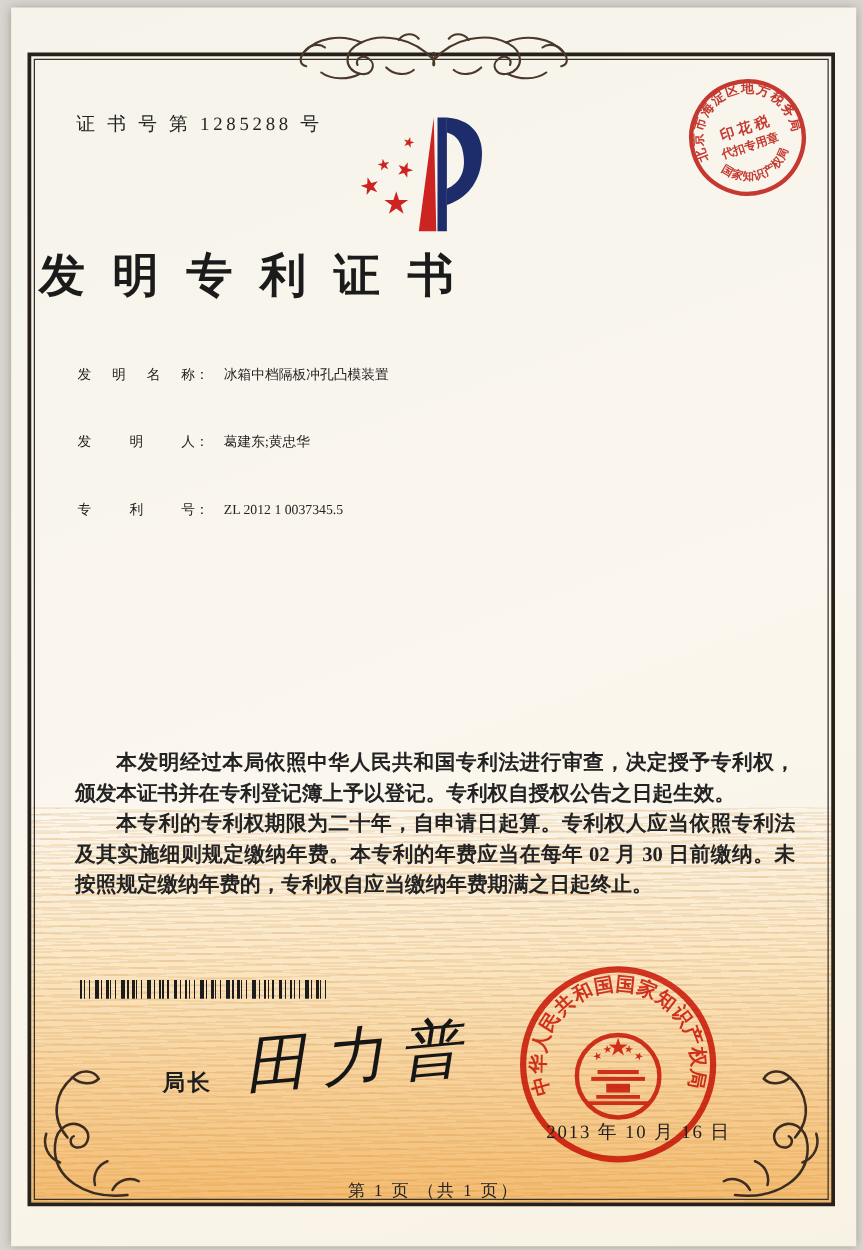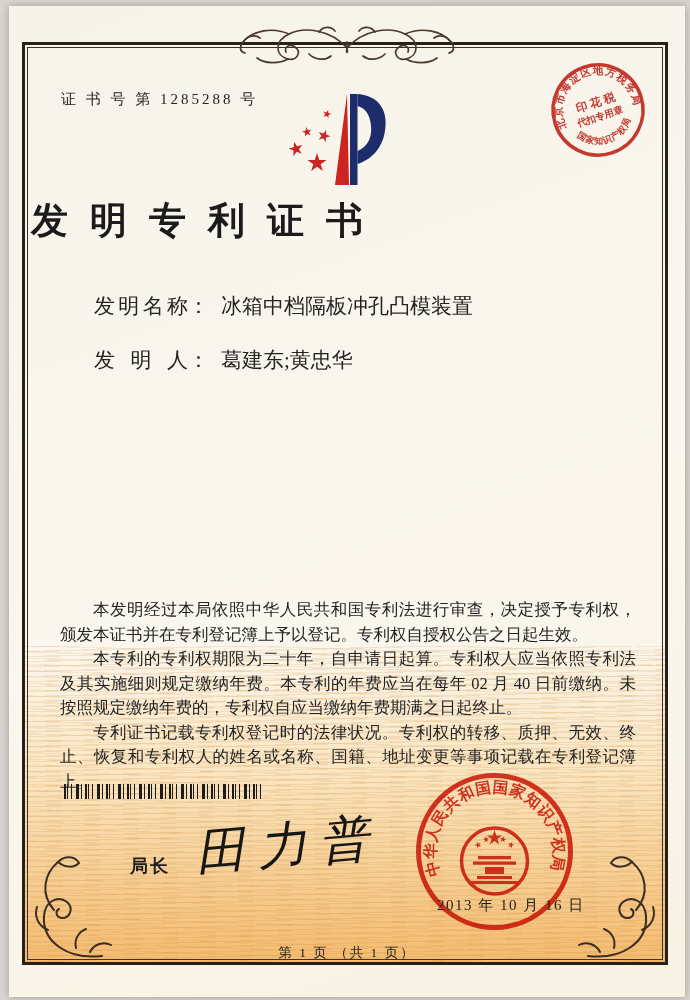--- a/index.html
+++ b/index.html
@@ -21,26 +21,26 @@
   .corner{position:absolute;bottom:33px;z-index:2;}
   .corner.left{left:15px;}
   .corner.right{right:19px;transform:scaleX(-1);}
   .cert-no{position:absolute;left:52px;top:84px;font-size:15px;letter-spacing:3px;z-index:3;}
   .tax-stamp{position:absolute;left:531px;top:46px;z-index:3;mix-blend-mode:multiply;opacity:.9;}
   .logo{position:absolute;left:261px;top:80px;z-index:3;}
   .title{position:absolute;left:0;top:190px;width:676px;text-align:left;
          font-size:37px;font-weight:bold;letter-spacing:22px;text-indent:22px;
          color:#1b1b1b;z-index:3;}
   .fields{position:absolute;left:53px;top:286px;z-index:3;}
-  .field{height:54px;font-size:21px;white-space:nowrap;margin-left:32px;}
+  .field{height:54px;font-size:11px;white-space:nowrap;}
   .flabel{display:inline-block;width:94px;text-align:justify;text-align-last:justify;}
   .fcolon{display:inline-block;}
   .fvalue{margin-left:12px;}
   .paras{position:absolute;left:51px;top:592px;width:576px;z-index:3;
-         font-size:16.5px;line-height:24.5px;text-align:justify;}
+         font-size:16.5px;line-height:24.5px;text-align:justify;font-weight:bold;}
   .paras p{margin:0;text-indent:2em;}
   .barcode{position:absolute;left:55px;top:778px;width:197px;height:15px;z-index:3;
     background:repeating-linear-gradient(90deg,
       #1c1c1c 0 2px, transparent 2px 3px,
       #1c1c1c 3px 4px, transparent 4px 7px,
       #1c1c1c 7px 8px, transparent 8px 12px,
       #1c1c1c 12px 15px, transparent 15px 17px,
       #1c1c1c 17px 18px, transparent 18px 21px);}
   .sig-title{position:absolute;left:121px;top:848px;font-size:18px;letter-spacing:2px;z-index:4;color:#1d1d1d;font-weight:bold;}
   .sig-name{position:absolute;left:186px;top:806px;font-size:50px;font-style:italic;
@@ -149,26 +149,28 @@
 
     <div class="title">发明专利证书</div>
 
     <div class="fields">
       <div class="field">
         <span class="flabel">发明名称</span><span class="fcolon">：</span><span class="fvalue">冰箱中档隔板冲孔凸模装置</span>
       </div>
       <div class="field">
         <span class="flabel">发明人</span><span class="fcolon">：</span><span class="fvalue">葛建东;黄忠华</span>
       </div>
+      <div class="field">
+        <span class="flabel">专利号</span><span class="fcolon">：</span><span class="fvalue">ZL 2012 1 0037345.5</span>
+      </div>
     </div>
 
     <div class="paras">
       <p>本发明经过本局依照中华人民共和国专利法进行审查，决定授予专利权，颁发本证书并在专利登记簿上予以登记。专利权自授权公告之日起生效。</p>
-      <p>本专利的专利权期限为二十年，自申请日起算。专利权人应当依照专利法及其实施细则规定缴纳年费。本专利的年费应当在每年 02 月 40 日前缴纳。未按照规定缴纳年费的，专利权自应当缴纳年费期满之日起终止。</p>
-      <p>专利证书记载专利权登记时的法律状况。专利权的转移、质押、无效、终止、恢复和专利权人的姓名或名称、国籍、地址变更等事项记载在专利登记簿上。</p>
+      <p>本专利的专利权期限为二十年，自申请日起算。专利权人应当依照专利法及其实施细则规定缴纳年费。本专利的年费应当在每年 02 月 30 日前缴纳。未按照规定缴纳年费的，专利权自应当缴纳年费期满之日起终止。</p>
     </div>
 
     <div class="barcode"></div>
 
     <span class="sig-title">局长</span>
     <span class="sig-name">田力普</span>
 
     <svg class="main-seal" width="175" height="175" viewBox="0 0 175 175">
       <g fill="#d42b1a">
         <circle cx="87.5" cy="87.5" r="76" fill="none" stroke="#d42b1a" stroke-width="5"></circle>

